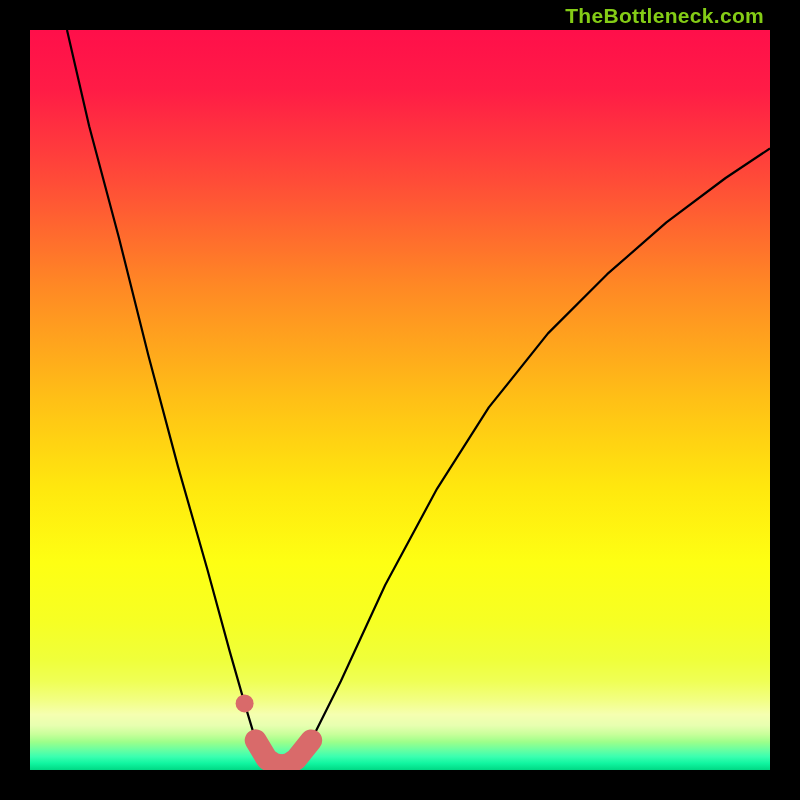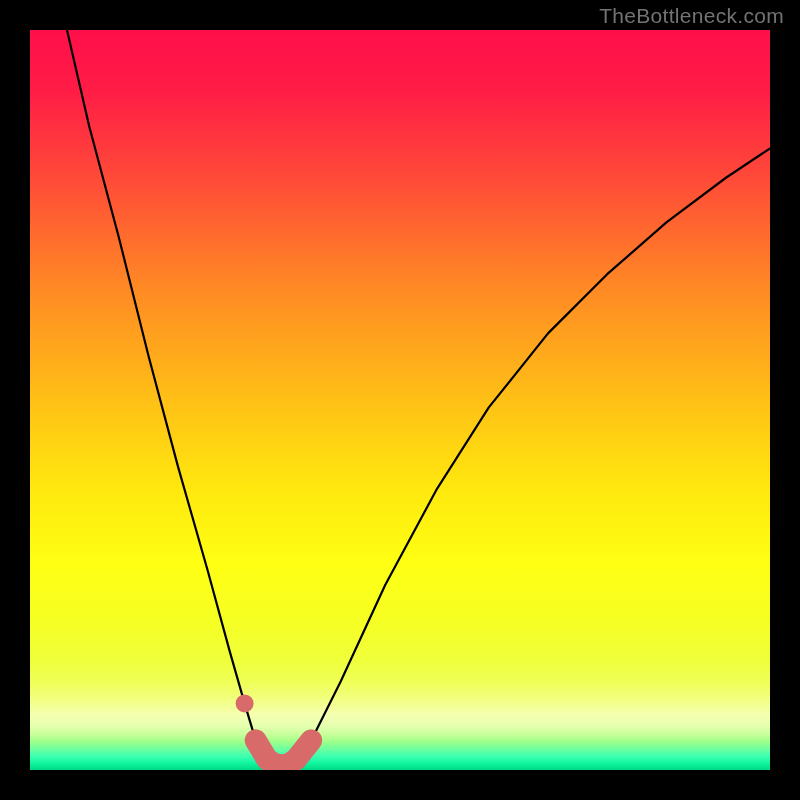--- a/index.html
+++ b/index.html
@@ -23,24 +23,24 @@
   .plot-area {
     position: absolute;
     top: 30px;
     left: 30px;
     width: 740px;
     height: 740px;
   }
   .watermark {
     position: absolute;
     top: 4px;
-    right: 16px;
-    color: #737373;
+    right: 36px;
+    color: #84cc16;
     font-size: 21px;
-    font-weight: 400;
+    font-weight: 700;
     letter-spacing: 0.3px;
     z-index: 10;
   }
   svg {
     display: block;
   }
 </style>
 </head>
 <body>
 

